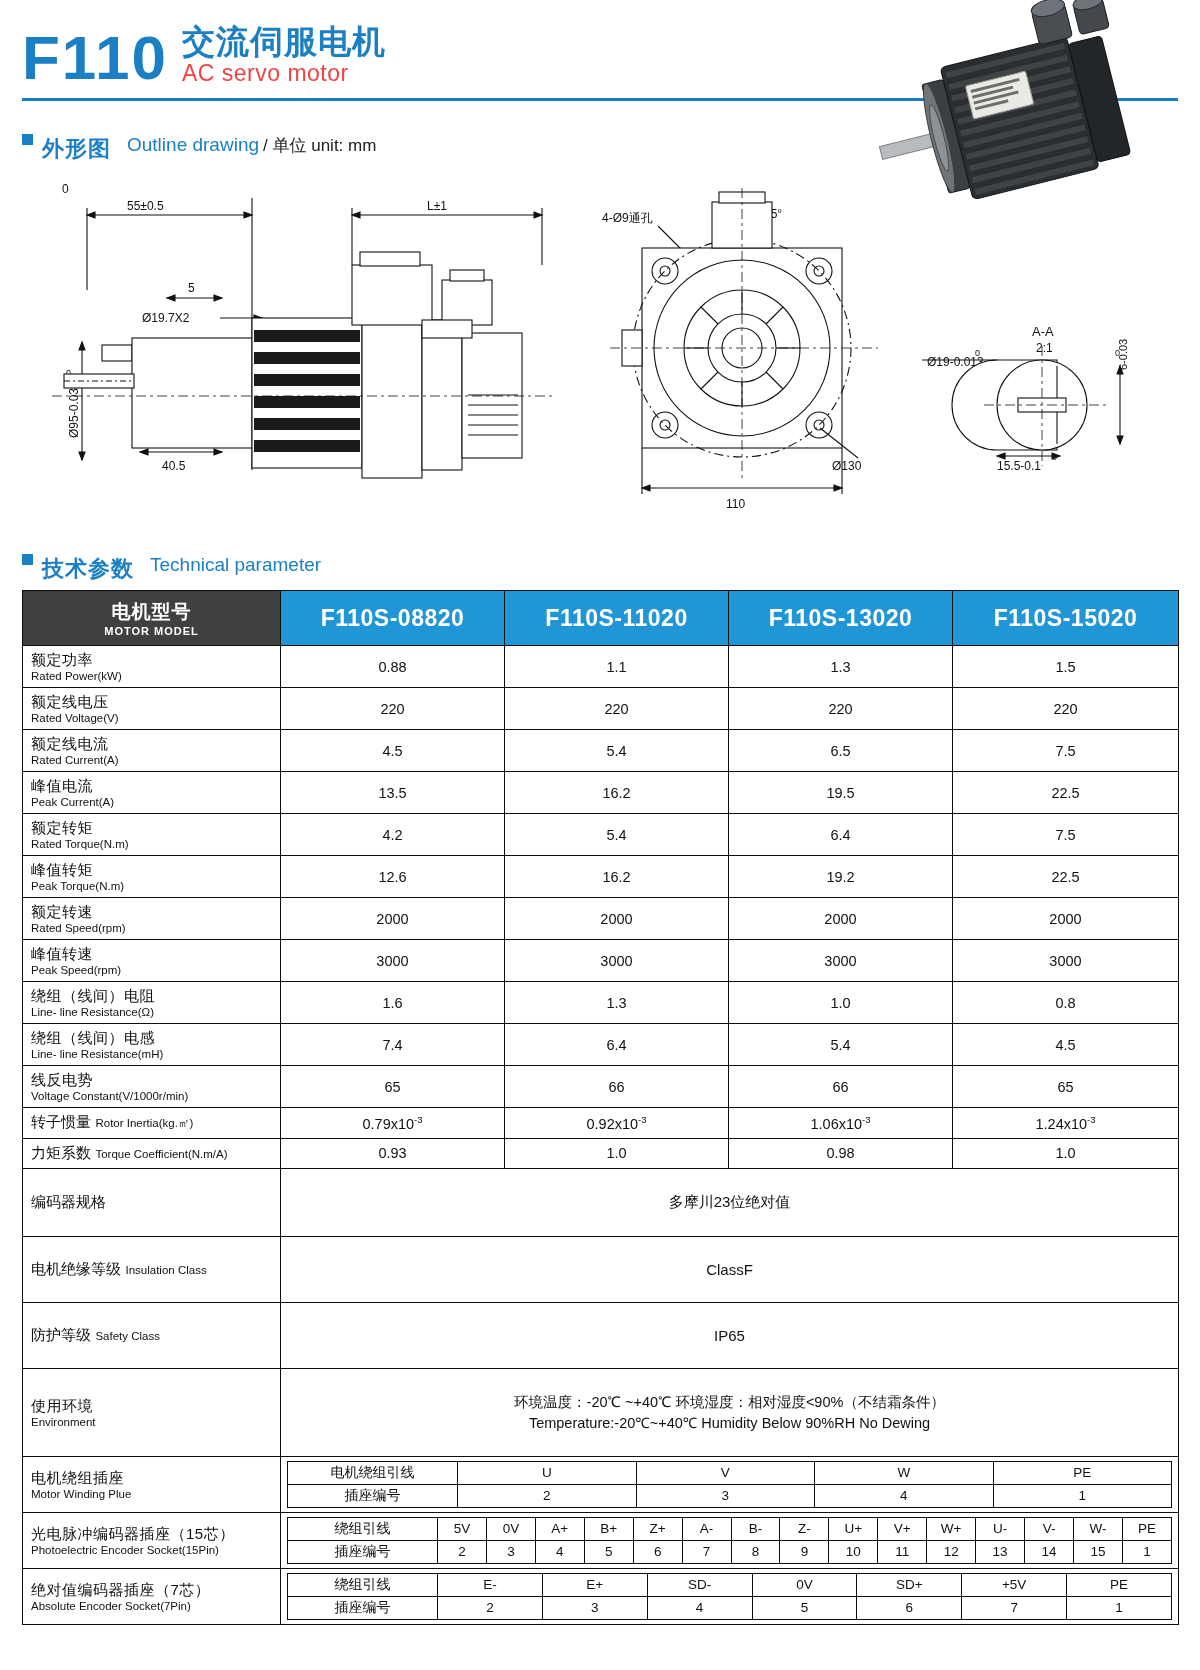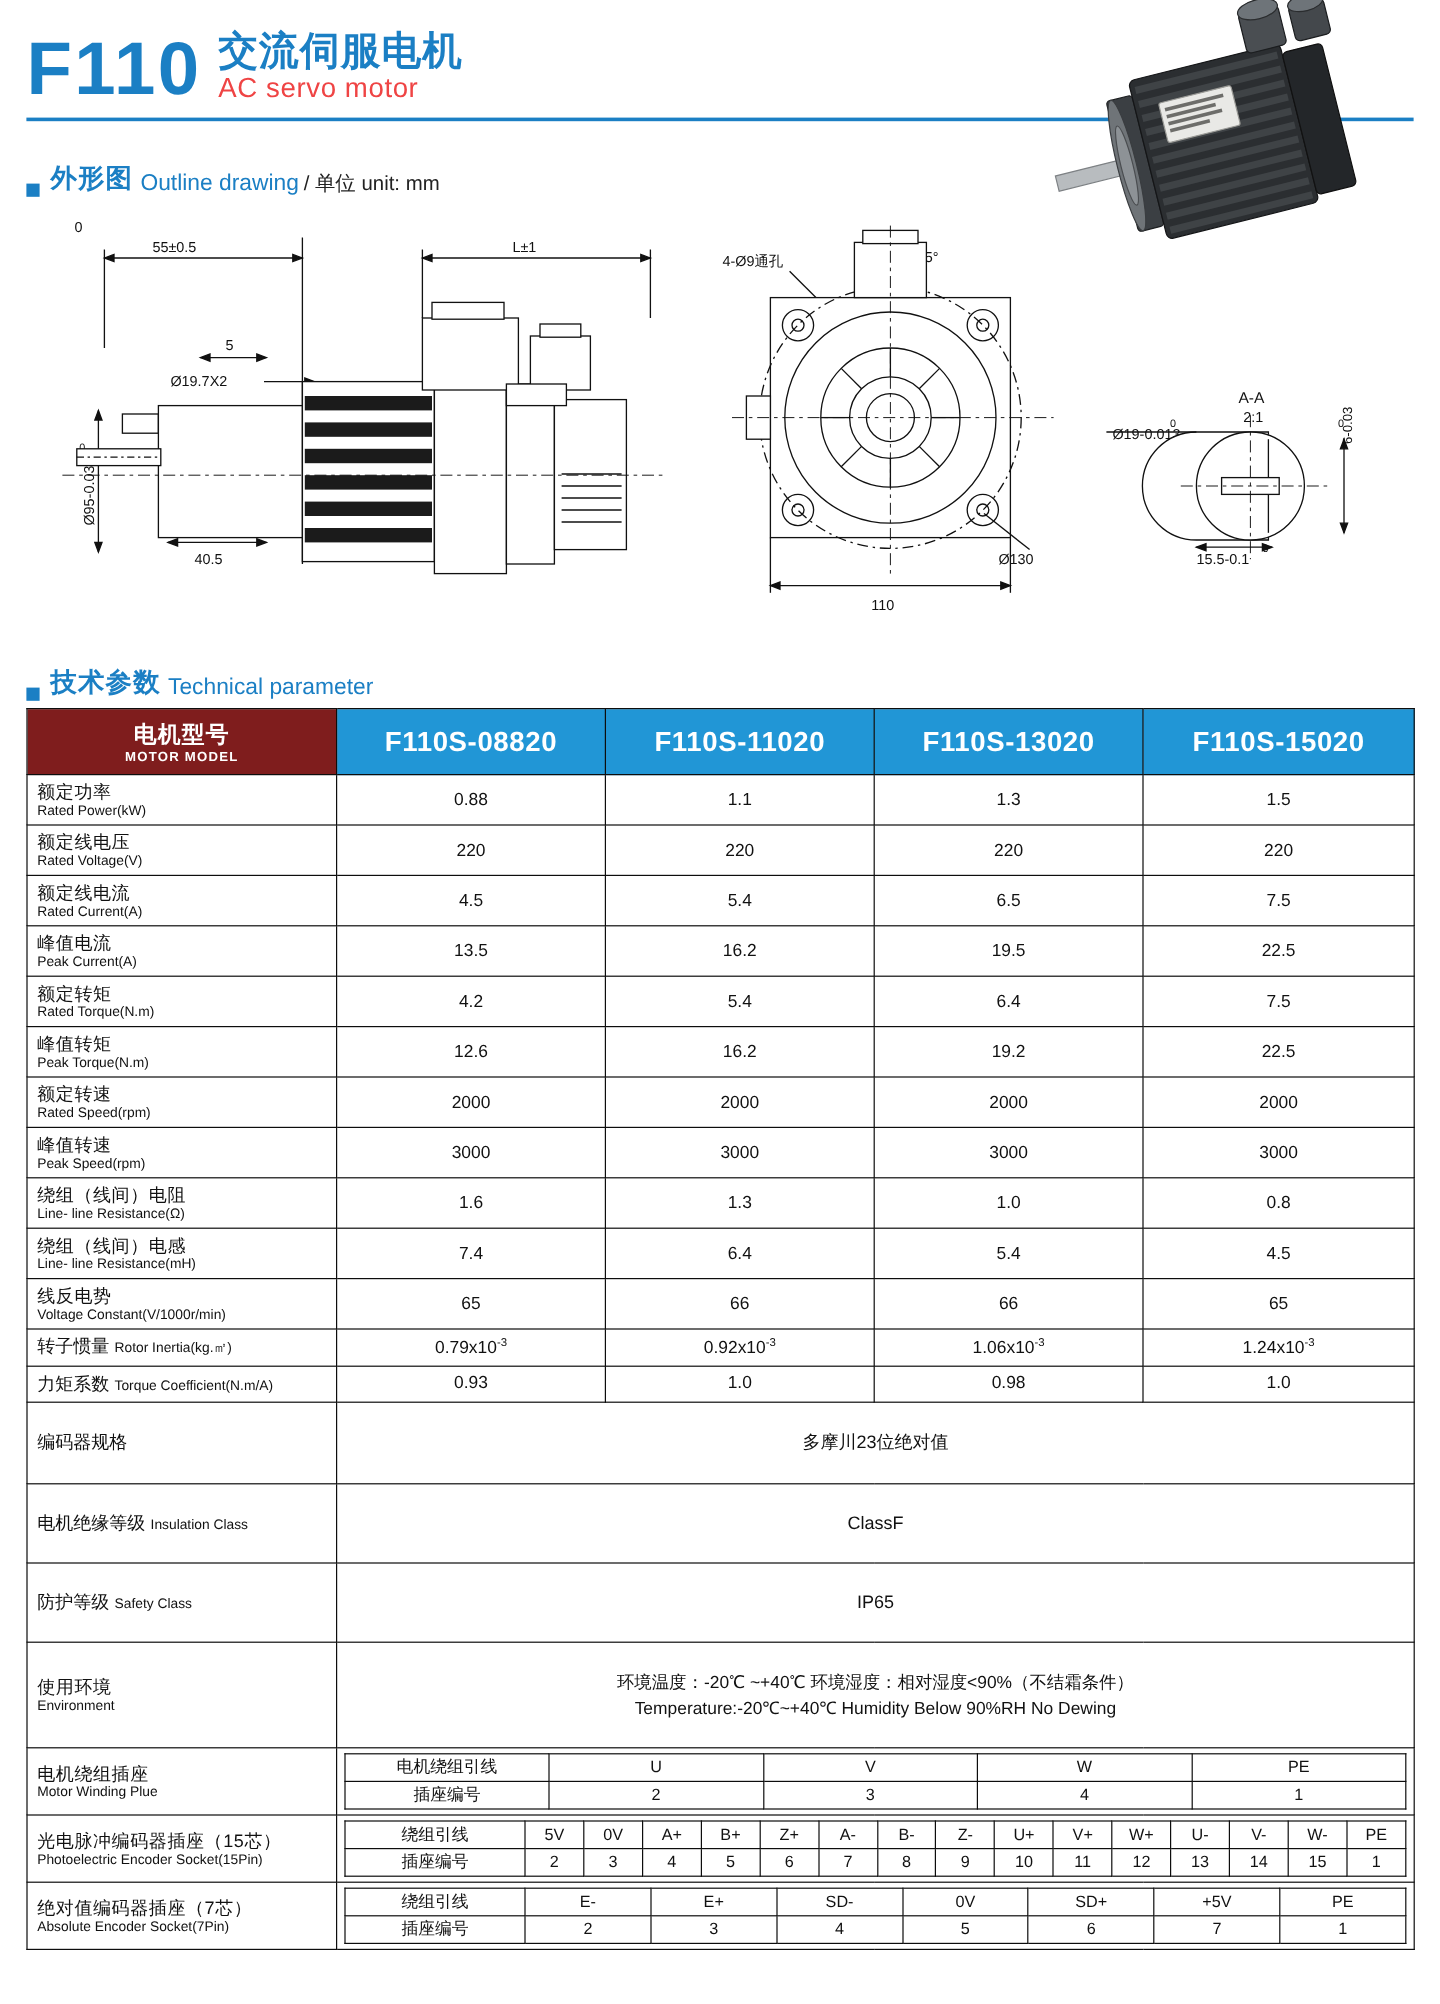--- a/index.html
+++ b/index.html
@@ -23,34 +23,34 @@
   }
   .title-cn-en { margin-left:14px; padding-bottom:2px; }
   .title-cn { font-size:33px; font-weight:bold; color:#1b7fc4; line-height:1.05; letter-spacing:1px;}
   .title-en { font-size:23px; color:#ef4444; line-height:1.15; letter-spacing:0.5px;}
   .hdr-rule { height:3px; background:#1b7fc4; width:100%; margin-top:10px; }
 
   
   .motor-photo { position:absolute; right:10px; top:0px; width:300px; height:215px; }
 
   
-  .sec-head { display:flex; align-items:flex-end; margin:14px 0 6px 0; }
+  .sec-head { display:flex; align-items:flex-start; margin:14px 0 6px 0; }
   .sec-bullet { width:11px; height:11px; background:#1b7fc4; margin-right:9px; }
   .sec-cn { font-size:22px; font-weight:bold; color:#1b7fc4; letter-spacing:1px; }
-  .sec-en { font-size:19px; color:#1b7fc4; margin-left:6px; }
+  .sec-en { font-size:19px; color:#1b7fc4; margin-left:16px; }
   .sec-extra { font-size:17px; color:#222; margin-left:4px; }
 
   
   .drawing { position:relative; height:370px; width:1156px; margin-top:4px; }
   .drawing svg { position:absolute; left:0; top:0; }
 
   
   table.spec { border-collapse:collapse; width:1156px; table-layout:fixed; }
   table.spec td, table.spec th { border:1px solid #0d0d0d; }
-  .hdr-cell { background:#7f1d1d; color:#fff; text-align:center; padding:8px 4px; }
+  .hdr-cell { background:#404040; color:#fff; text-align:center; padding:8px 4px; }
   .hdr-cell .cn { font-size:19px; font-weight:bold; letter-spacing:1px; }
   .hdr-cell .en { font-size:11px; font-weight:bold; letter-spacing:1px; }
   .hdr-model { background:#2196d6; color:#fff; font-size:23px; font-weight:bold; text-align:center; padding:10px 2px; letter-spacing:0.5px;}
   td.lbl { padding:5px 8px; background:#fff; }
   td.lbl .cn { font-size:15px; color:#111; font-weight:normal; letter-spacing:0.5px;}
   td.lbl .en { font-size:11.5px; color:#111; }
   td.lbl .inline-cn { font-size:15px; }
   td.lbl .inline-en { font-size:11.5px; }
   td.val { text-align:center; font-size:14.5px; padding:6px 2px; }
   td.val sup { font-size:9.5px; }

